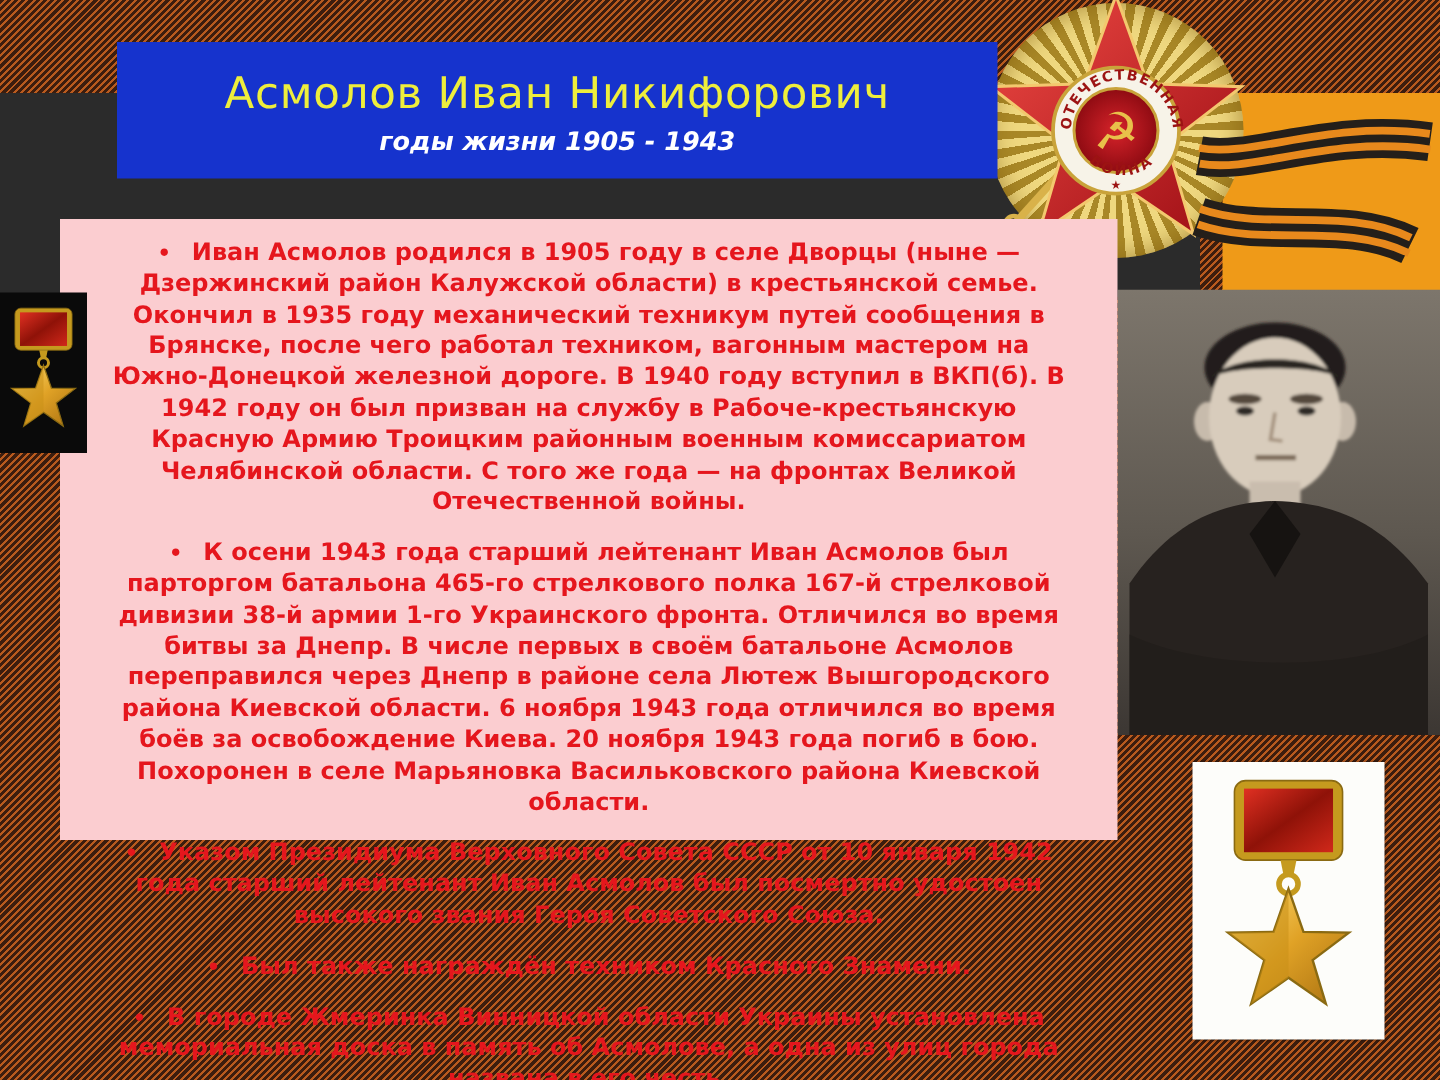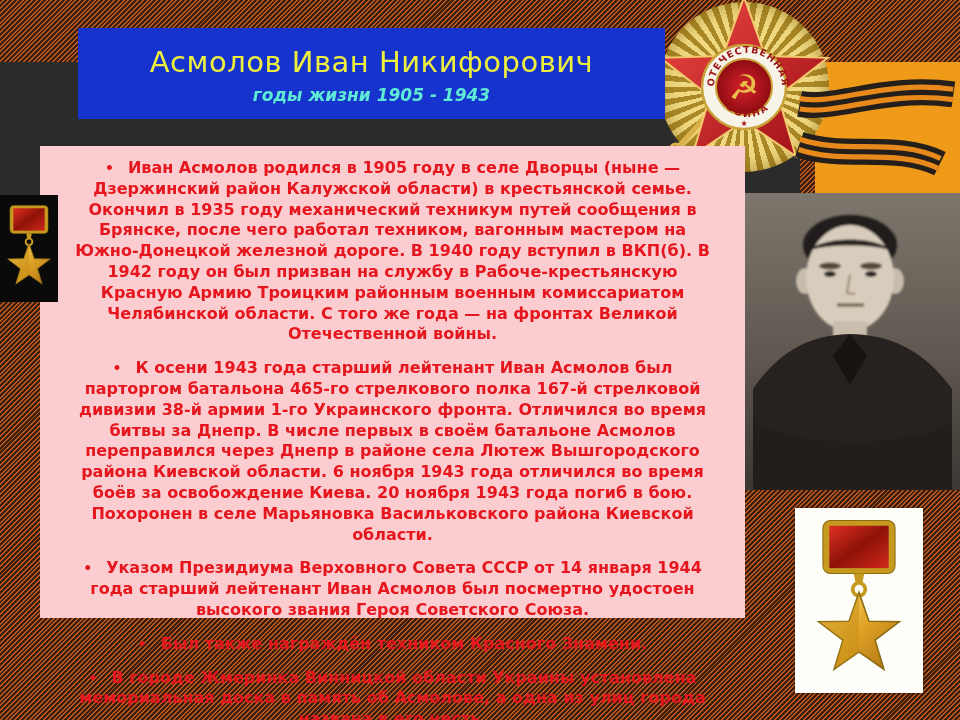--- a/index.html
+++ b/index.html
@@ -8,23 +8,23 @@
          background:repeating-linear-gradient(135deg,#3c1d0e 0 2px,#b85a1e 2px 3.4px);}
   .abs{position:absolute;}
   
   #black-band{left:0;top:62px;width:800px;height:136px;background:#2b2b2b;}
   #black-left-col{left:0;top:62px;width:46px;height:240px;background:#2b2b2b;}
   #orange-panel{left:815px;top:62px;width:145px;height:136px;background:#ef9a18;}
   
   #header-box{left:78px;top:28px;width:587px;height:91px;background:#1633cd;
               display:flex;flex-direction:column;justify-content:center;text-align:center;}
   #page-title{color:#eeee3c;font-size:29px;letter-spacing:.5px;margin:2px 0 6px;}
-  #page-subtitle{color:#5eead4;font-size:17px;font-weight:bold;font-style:italic;}
+  #page-subtitle{color:#ffffff;font-size:17px;font-weight:bold;font-style:italic;}
   
-  #body-box{left:40px;top:146px;width:705px;height:472px;background:#fbcdd0;box-sizing:border-box;
+  #body-box{left:40px;top:146px;width:705px;height:414px;background:#fbcdd0;box-sizing:border-box;
             padding:12px 30px 0;color:#e5161d;font-weight:bold;font-size:16px;line-height:1.3;
             text-align:center;}
   #body-box p{margin:0 0 13px;}
   #body-box p::before{content:"•\2002\2002";font-size:14px;}
   
   #photo{left:745px;top:193px;width:215px;height:297px;}
   
   #ray-disk{left:659px;top:2px;width:170px;height:170px;border-radius:50%;
             background:repeating-conic-gradient(#efd87f 0 4.5deg,#a98827 4.5deg 9deg);
             box-shadow:inset 0 0 18px rgba(120,85,10,.6);}
@@ -122,21 +122,21 @@
   </svg>
 
   <div class="abs" id="header-box">
     <div id="page-title">Асмолов Иван Никифорович</div>
     <div id="page-subtitle">годы жизни 1905 - 1943</div>
   </div>
 
   <div class="abs" id="body-box">
     <p>Иван Асмолов родился в 1905 году в селе Дворцы (ныне — Дзержинский район Калужской области) в крестьянской семье. Окончил в 1935 году механический техникум путей сообщения в Брянске, после чего работал техником, вагонным мастером на Южно-Донецкой железной дороге. В 1940 году вступил в ВКП(б). В 1942 году он был призван на службу в Рабоче-крестьянскую Красную Армию Троицким районным военным комиссариатом Челябинской области. С того же года — на фронтах Великой Отечественной войны.</p>
     <p>К осени 1943 года старший лейтенант Иван Асмолов был парторгом батальона 465-го стрелкового полка 167-й стрелковой дивизии 38-й армии 1-го Украинского фронта. Отличился во время битвы за Днепр. В числе первых в своём батальоне Асмолов переправился через Днепр в районе села Лютеж Вышгородского района Киевской области. 6 ноября 1943 года отличился во время боёв за освобождение Киева. 20 ноября 1943 года погиб в бою. Похоронен в селе Марьяновка Васильковского района Киевской области.</p>
-    <p>Указом Президиума Верховного Совета СССР от 14 января 1944 года старший лейтенант Иван Асмолов был посмертно удостоен высокого звания Героя Советского Союза.</p>
+    <p>Указом Президиума Верховного Совета СССР от 10 января 1942 года старший лейтенант Иван Асмолов был посмертно удостоен высокого звания Героя Советского Союза.</p>
     <p>Был также награждён техником Красного Знамени.</p>
     <p>В городе Жмеринка Винницкой области Украины установлена мемориальная доска в память об Асмолове, а одна из улиц города названа в его честь.</p>
   </div>
 
   <div class="abs" id="left-medal-box">
     <svg viewBox="0 0 100 160" width="56" height="100" style="position:absolute;left:1px;top:3px">
       <defs>
         <linearGradient id="ribr" x1="0" y1="0" x2="1" y2="1">
           <stop offset="0" stop-color="#e03022"></stop>
             <stop offset=".5" stop-color="#8f1208"></stop>

